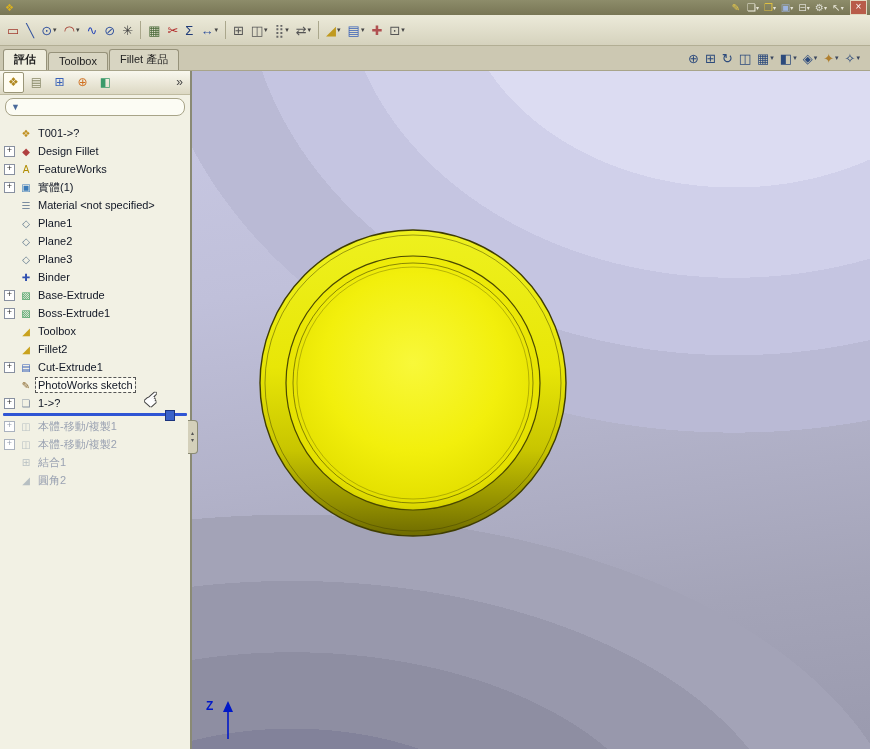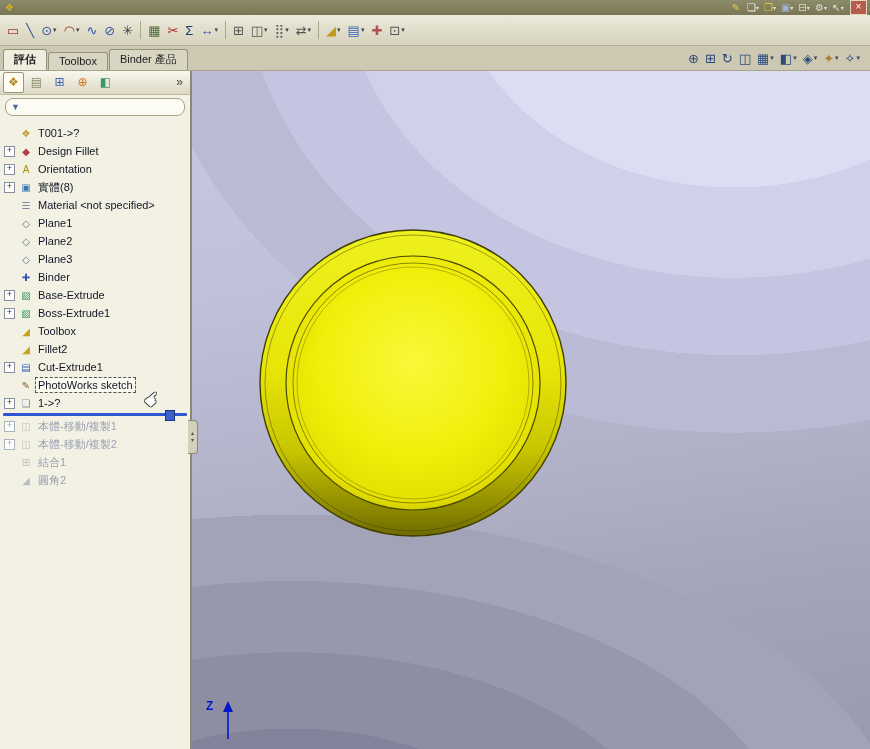--- a/index.html
+++ b/index.html
@@ -210,21 +210,21 @@
     <span class="tbtn">
       <span class="glyph" style="color: rgb(85, 85, 85);">⊡</span>
       <span class="caret">▾</span>
     </span>
   </div>
 
 <div class="tabbar">
   <div class="tabs" id="tabs">
       <div class="tab active">評估</div>
       <div class="tab">Toolbox</div>
-      <div class="tab">Binder 產品</div>
+      <div class="tab">Fillet 產品</div>
     </div>
   <div class="spacer"></div>
   <div class="headsup" id="headsup">
       <span class="hbtn">
         <span class="glyph" style="color: rgb(44, 74, 124);">⊕</span>
       </span>
       <span class="hbtn">
         <span class="glyph" style="color: rgb(44, 74, 124);">⊞</span>
       </span>
       <span class="hbtn">
@@ -318,26 +318,26 @@
         <span class="tlabel">T001-&gt;?</span>
       </div>
       <div class="trow">
         <span class="exp">+</span>
         <span class="ticon" style="color: rgb(176, 64, 64);">◆</span>
         <span class="tlabel">Design Fillet</span>
       </div>
       <div class="trow">
         <span class="exp">+</span>
         <span class="ticon" style="color: rgb(176, 140, 0);">A</span>
-        <span class="tlabel">Orientation</span>
+        <span class="tlabel">FeatureWorks</span>
       </div>
       <div class="trow">
         <span class="exp">+</span>
         <span class="ticon" style="color: rgb(58, 122, 184);">▣</span>
-        <span class="tlabel">實體(8)</span>
+        <span class="tlabel">實體(1)</span>
       </div>
       <div class="trow">
         <span class="expsp"></span>
         <span class="ticon" style="color: rgb(122, 140, 160);">☰</span>
         <span class="tlabel">Material &lt;not specified&gt;</span>
       </div>
       <div class="trow">
         <span class="expsp"></span>
         <span class="ticon" style="color: rgb(96, 120, 142);">◇</span>
         <span class="tlabel">Plane1</span>

